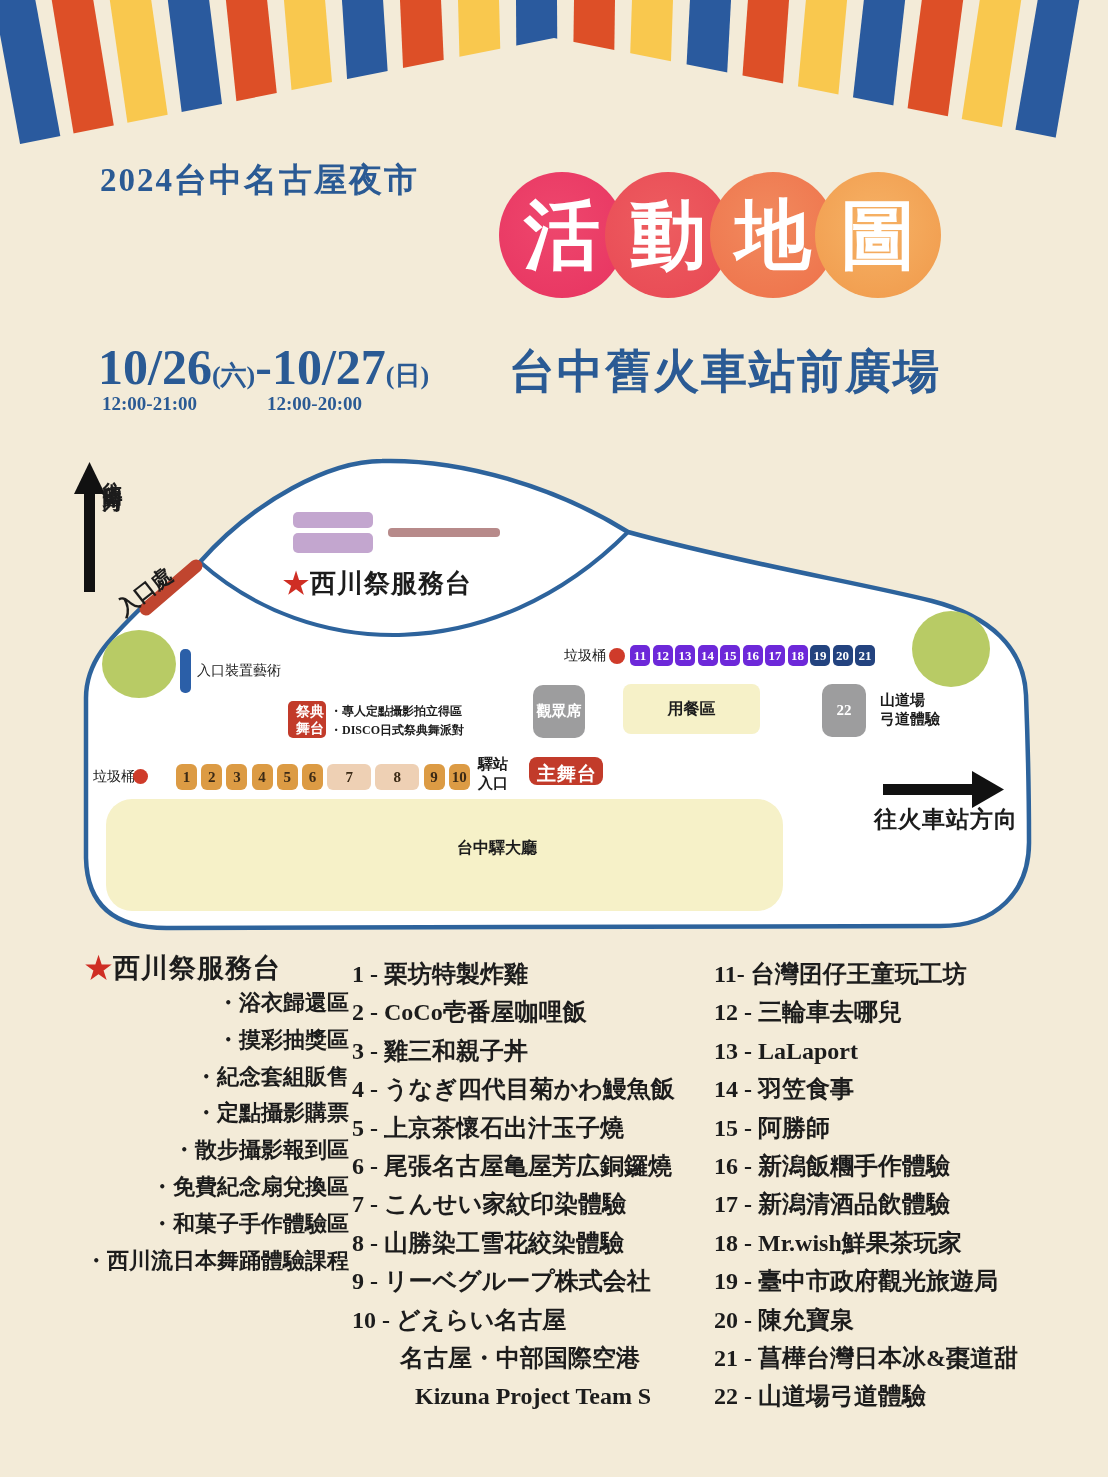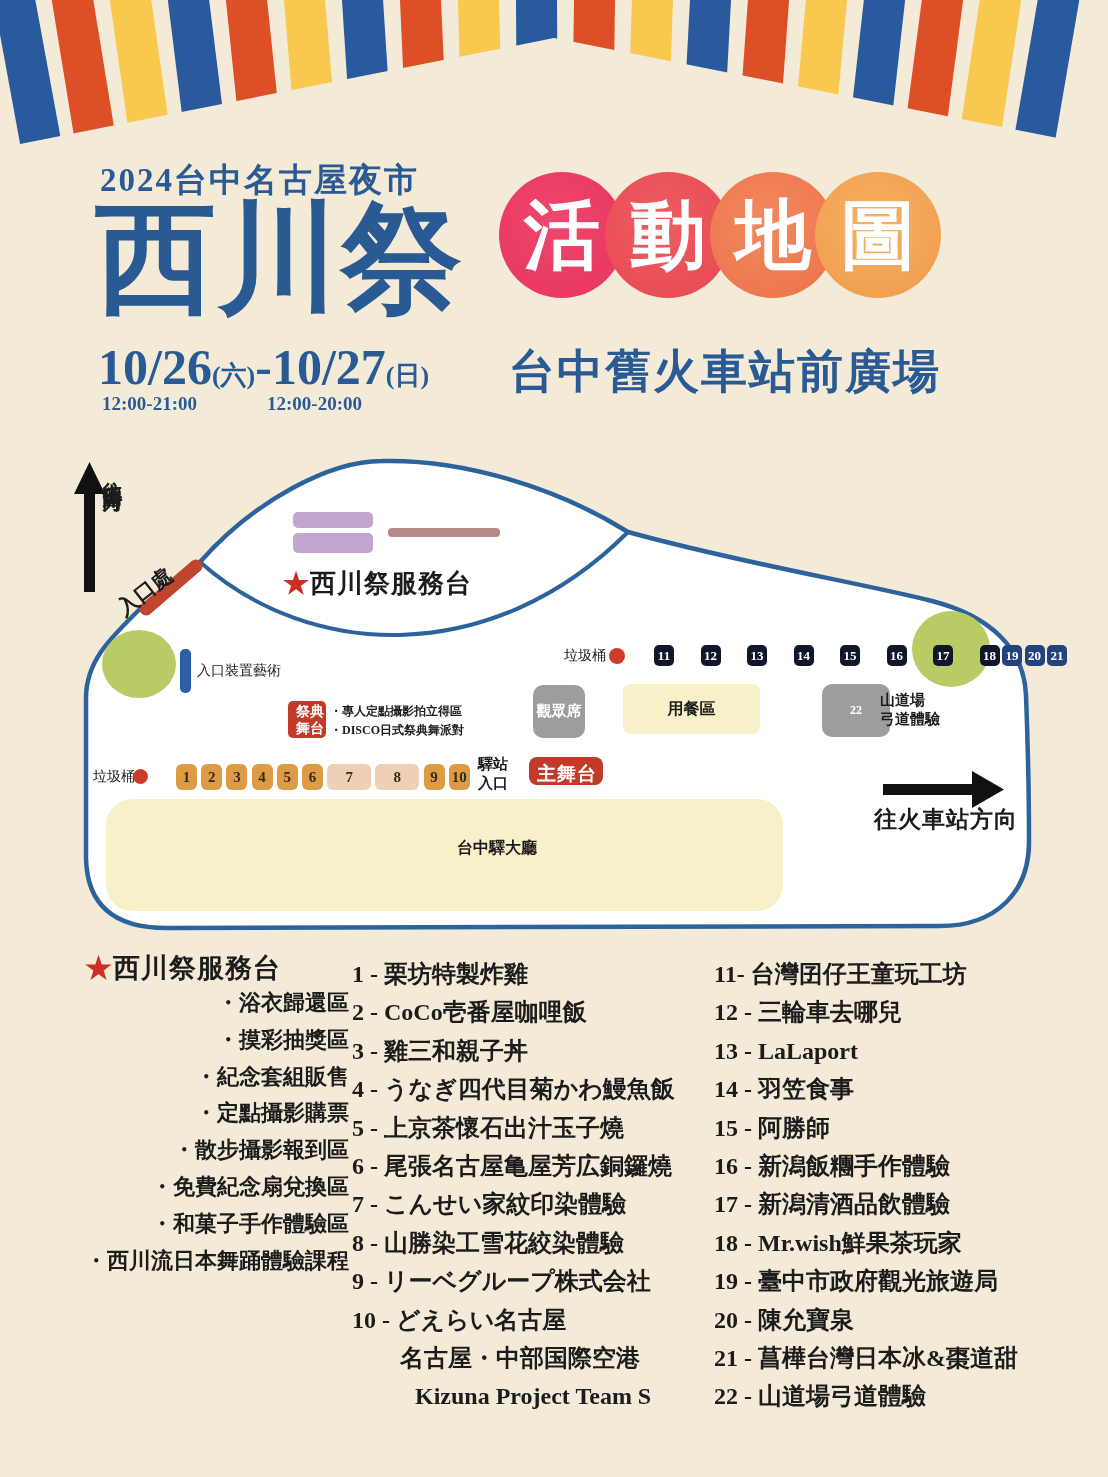--- a/index.html
+++ b/index.html
@@ -32,27 +32,27 @@
   .art-bar{left:180px;top:649px;width:11px;height:44px;background:#2b5fa8;border-radius:5px;}
   .small-lbl{font-size:14px;font-weight:normal;white-space:nowrap;}
   .trash-dot{width:16px;height:16px;border-radius:50%;background:#cf3b2a;}
   .booth-row{display:flex;}
   .row-top{left:630px;top:645px;gap:2.5px;}
   .row-bottom{left:176px;top:764px;gap:4.2px;}
   .booth{border-radius:6px;text-align:center;font-weight:bold;font-family:"Liberation Serif","DejaVu Serif",serif;}
   .row-top .booth{width:20px;height:21px;line-height:21px;font-size:13px;color:#fff;border-radius:5px;}
   .row-bottom .booth{width:21px;height:26px;line-height:26px;font-size:15px;color:#3b2a16;}
   .row-bottom .booth.wide{width:44px;}
-  .booth.blue{background:#0f172a;margin-left:24px;}
+  .booth.blue{background:#6d28d9;}
   .booth.navy{background:#23437f;}
   .booth.orange{background:#dc9b44;}
   .booth.tan{background:#eed0b4;}
   .gray-box{background:#9d9d9e;border-radius:10px;color:#fff;text-align:center;font-weight:bold;}
   .audience{left:533px;top:685px;width:52px;height:53px;font-size:15px;line-height:53px;}
-  .booth22{left:822px;top:684px;width:68px;height:53px;font-size:12px;line-height:53px;}
+  .booth22{left:822px;top:684px;width:44px;height:53px;font-size:15px;line-height:53px;}
   .yellow-area{background:#f6f1c8;text-align:center;font-weight:bold;}
   .dining{left:623px;top:684px;width:137px;height:50px;border-radius:8px;font-size:16px;line-height:50px;}
   .hall{left:106px;top:799px;width:677px;height:112px;border-radius:26px;}
   .hall-lbl{left:457px;top:838px;font-size:16px;}
   .red-box{background:#c23b2a;color:#fff;text-align:left;font-weight:bold;border-radius:6px;padding-left:8px;}
   .fest-stage{left:288px;top:701px;width:38px;height:37px;font-size:14px;line-height:17px;padding-top:2px;box-sizing:border-box;border-radius:5px;}
   .fest-notes{left:330px;top:702px;font-size:12px;line-height:18.5px;}
   .station-ent{left:478px;top:755px;font-size:15px;line-height:19px;}
   .main-stage{left:529px;top:757px;width:66px;height:28px;font-size:19px;line-height:34px;border-radius:8px;letter-spacing:1px;}
   .archery{left:880px;top:691px;font-size:15px;line-height:19px;}
@@ -93,21 +93,20 @@
         <rect x="806" y="-12" width="41" height="168" fill="#f9c84e" transform="rotate(5.26 826.5 0)"></rect>
         <rect x="864" y="-12" width="41" height="168" fill="#2a5a9e" transform="rotate(6.38 884.5 0)"></rect>
         <rect x="922" y="-12" width="41" height="168" fill="#dd4f27" transform="rotate(7.50 942.5 0)"></rect>
         <rect x="980" y="-12" width="41" height="168" fill="#f9c84e" transform="rotate(8.62 1000.5 0)"></rect>
         <rect x="1038" y="-12" width="41" height="168" fill="#2a5a9e" transform="rotate(9.74 1058.5 0)"></rect>
         <polygon points="0,148 554,38 1108,148 1108,172 0,172" fill="#f3ebd8"></polygon>
       </g>
   </svg>
 
   <div class="abs subtitle">2024台中名古屋夜市</div>
-  <div class="abs main-title">西川祭</div>
   <div class="abs date-row"><span>10/26</span><span class="small">(六)</span><span>-</span><span>10/27</span><span class="small">(日)</span></div>
   <div class="abs time" style="left:102px;top:393px;">12:00-21:00</div>
   <div class="abs time" style="left:267px;top:393px;">12:00-20:00</div>
 
   <div class="abs map-circle c1">
       <span>活</span>
     </div>
   <div class="abs map-circle c2">
       <span>動</span>
     </div>

